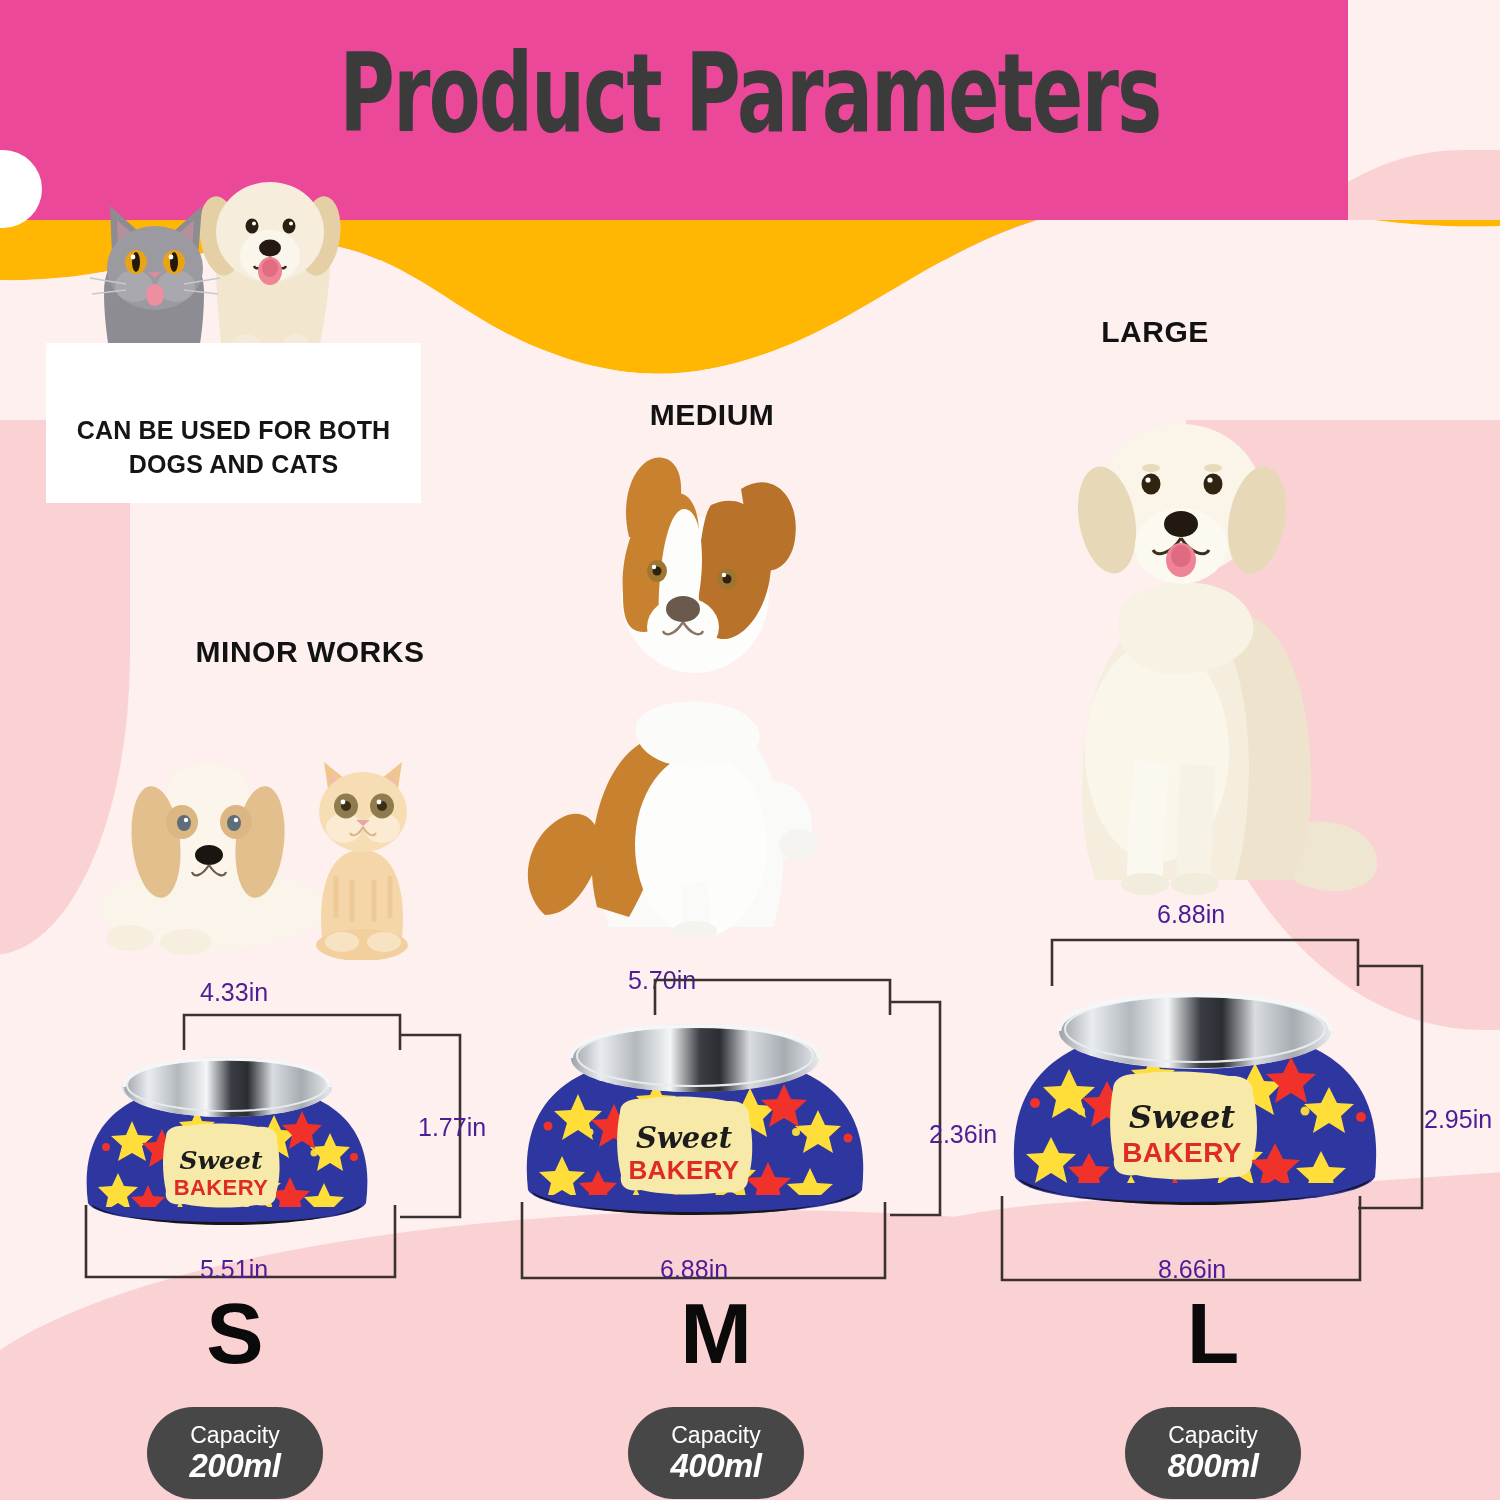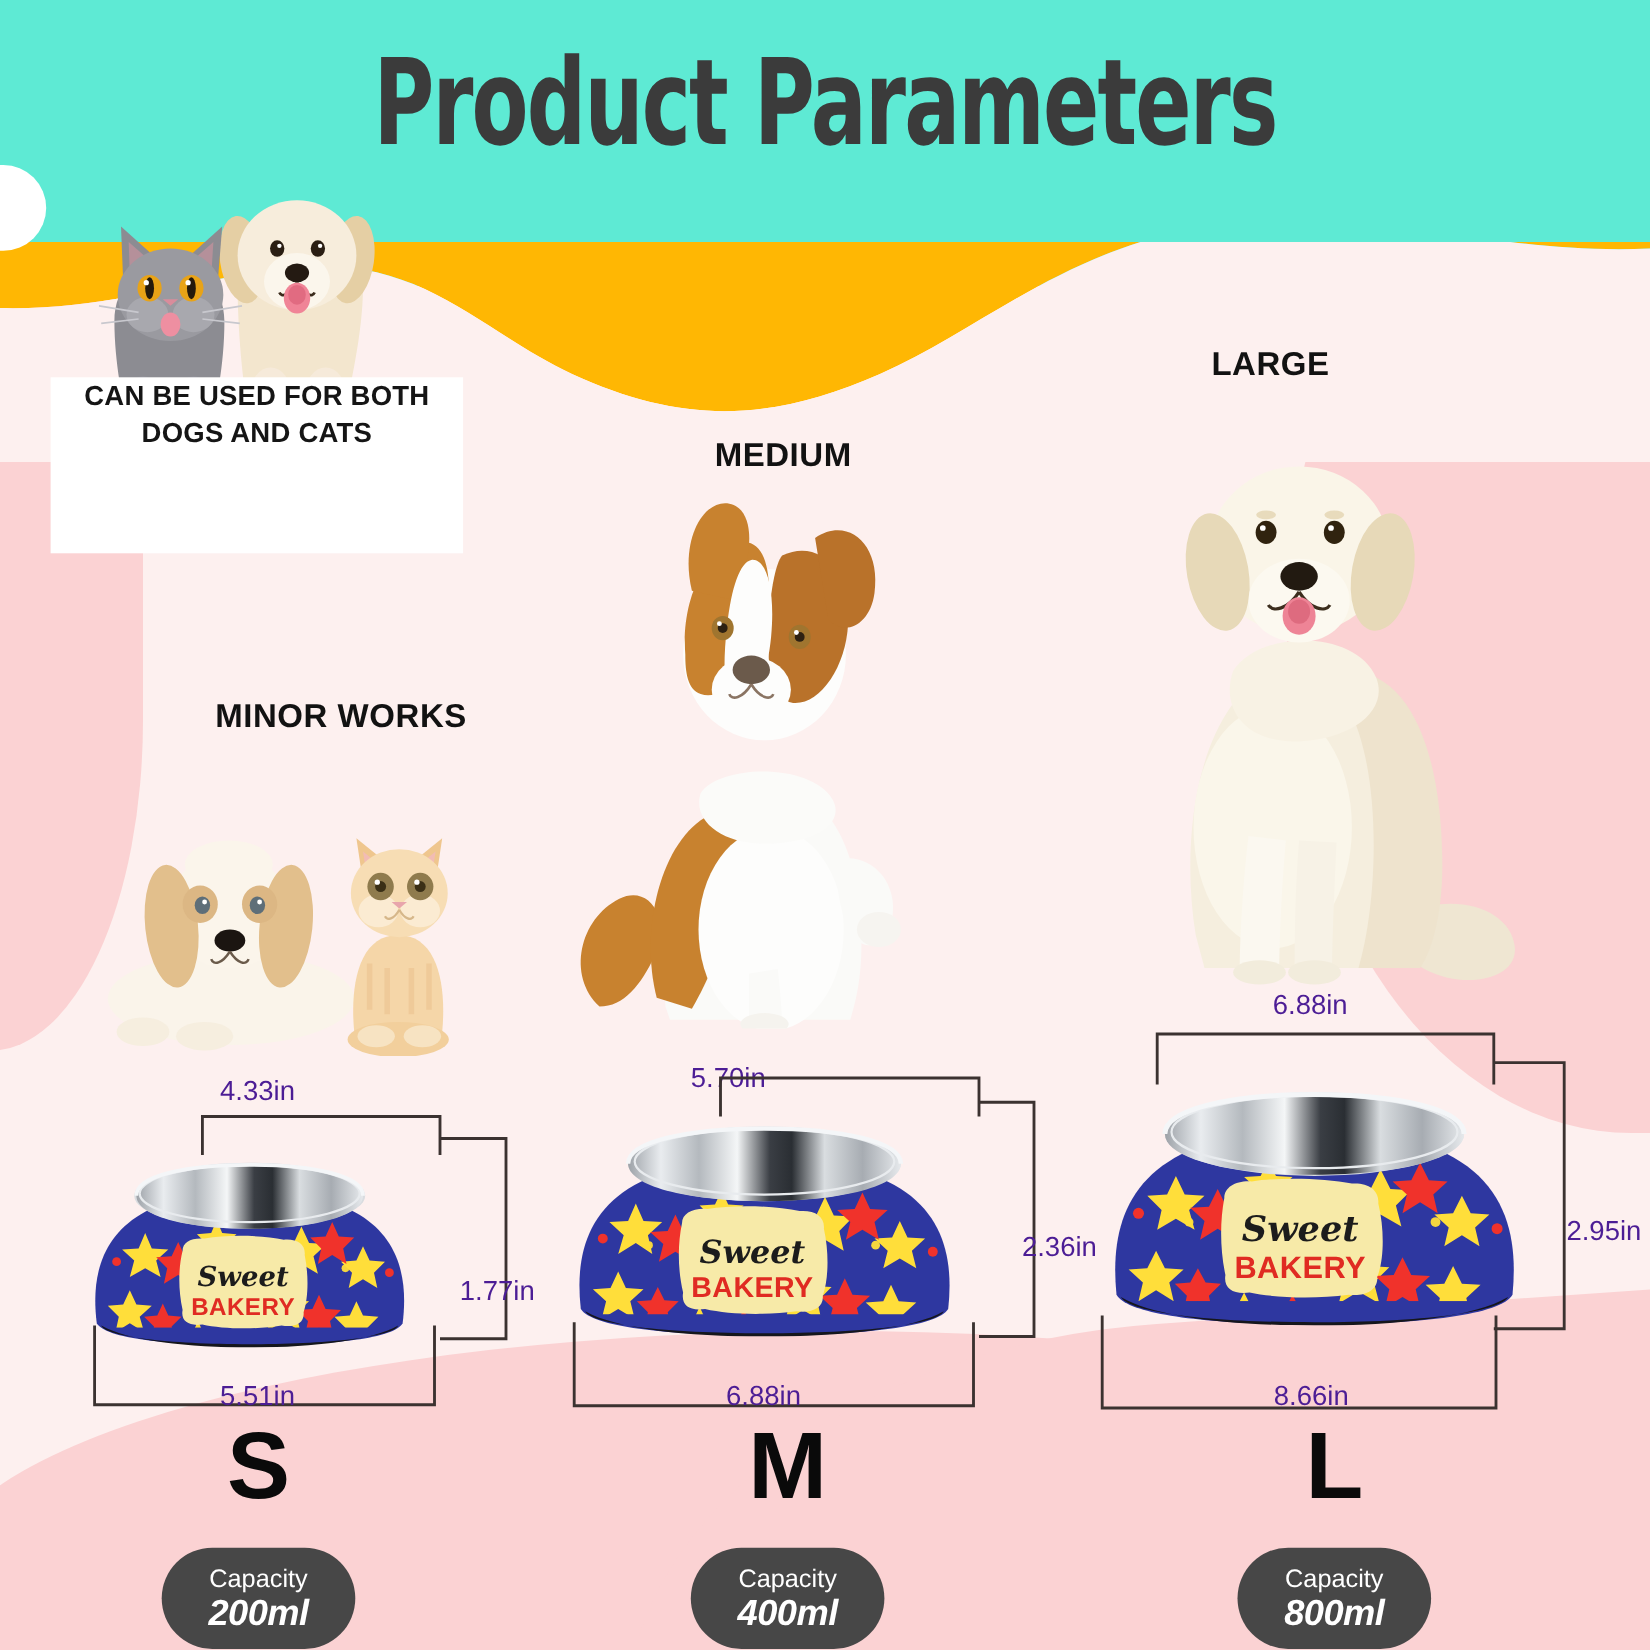--- a/index.html
+++ b/index.html
@@ -28,22 +28,22 @@
     border-radius:50% 50% 0 0 / 68% 72% 0 0;
   }
   .blob-bottom2 {
     left:560px; bottom:-120px; width:1100px; height:420px;
     border-radius:46% 0 0 0 / 80% 0 0 0;
     transform:rotate(-4deg);
   }
 
   
   .header {
-    position:absolute; left:0; top:0; width:1500px; height:260px;
-    background:#5eead4;
+    position:absolute; left:0; top:0; width:1348px; height:260px;
+    background:#ec4899;
     overflow:visible;
   }
   .header-wave { position:absolute; left:0; bottom:-160px; width:1500px; height:200px; }
   .header-notch {
     position:absolute; left:-36px; top:150px; width:78px; height:78px;
     background:#FFFFFF; border-radius:50%;
   }
   .title {
     position:absolute; left:0; top:38px; width:1500px;
     text-align:center;
@@ -56,21 +56,21 @@
     transform:scaleX(0.82) scaleY(1.18);
     transform-origin:center top;
   }
 
   
   .hero-pets { position:absolute; left:68px; top:128px; width:360px; height:260px; }
   .label-box {
     position:absolute; left:46px; top:343px; width:375px; height:160px;
     background:#FFFFFF;
     display:flex; flex-direction:column;
-    align-items:center; 
+    align-items:center; justify-content:flex-end;
     padding-bottom:22px;
   }
   .label-box span {
     font-size:25px; font-weight:bold; color:#151515;
     line-height:34px; letter-spacing:0.2px;
   }
   .col-head {
     position:absolute; width:100%; text-align:center;
     font-size:30px; font-weight:bold; color:#121212; letter-spacing:0.5px;
   }
@@ -343,21 +343,21 @@
 
   <div class="dim-text" style="left:200px; top:978px;">4.33in</div>
   <svg class="bracket" style="left:60px; top:1005px;" width="410" height="290">
 
     <path d="M124,45 L124,10 L340,10 L340,45" stroke="#3B3230" stroke-width="2.6" fill="none"></path>
 
     <path d="M340,30 L400,30 L400,212 L340,212" stroke="#3B3230" stroke-width="2.6" fill="none"></path>
 
     <path d="M26,200 L26,272 L335,272 L335,200" stroke="#3B3230" stroke-width="2.6" fill="none"></path>
   </svg>
-  <div class="dim-text" style="left:418px; top:1160px;">1.77in</div>
+  <div class="dim-text" style="left:418px; top:1113px;">1.77in</div>
   <div class="dim-text" style="left:200px; top:1255px;">5.51in</div>
 
   <div class="bowl" style="left:62px; top:1025px;">
     <svg width="330" height="200" viewBox="0 0 330 200">
       <defs>
         <linearGradient id="steelS" x1="0" y1="0" x2="1" y2="0">
           <stop offset="0%" stop-color="#9DA2A8"></stop>
           <stop offset="12%" stop-color="#E9ECEF"></stop>
           <stop offset="26%" stop-color="#B4B9BE"></stop>
           <stop offset="40%" stop-color="#F4F6F7"></stop>

